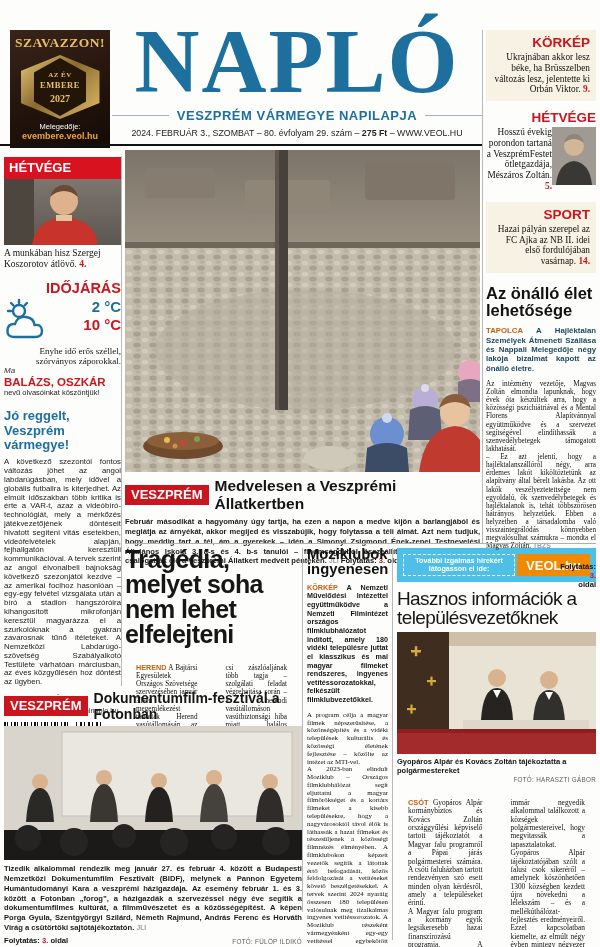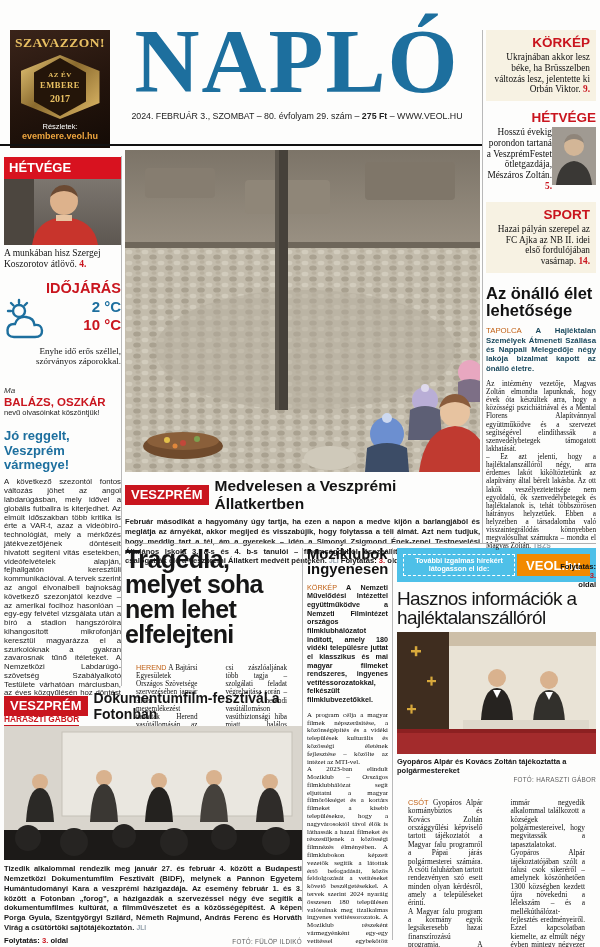--- a/index.html
+++ b/index.html
@@ -33,42 +33,42 @@
   .vdiv{position:absolute;width:1px;background:#b9b9b9;}
   .hdiv{position:absolute;height:1px;background:#b0b0b0;}
   .red-label{display:inline-block;background:#c9151e;color:#fff;font:bold 13px "Liberation Sans",sans-serif;
              padding:2px 6px 3px;vertical-align:middle;}
   .rail-head{color:#c9151e;font:bold 13.5px "Liberation Sans",sans-serif;text-align:right;}
   .rail-text{font:9.3px/1.16 "Liberation Serif",serif;text-align:right;color:#101010;margin-top:2px;}
   .pagenum{color:#c9151e;font-weight:bold;}
   .cream{background:#f7f2e3;padding:5px 6px 6px;}
   .body-serif{font:7.2px/1.13 "Liberation Serif",serif;text-align:justify;white-space:pre-line;color:#101010;}
   .lead-sans{font:bold 7.4px/1.2 "Liberation Sans",sans-serif;text-align:justify;white-space:pre-line;color:#151515;}
-  .kicker-inline{color:#c06014;font-family:"Liberation Sans",sans-serif;font-weight:normal;}
+  .kicker-inline{color:#c06014;font-family:"Liberation Sans",sans-serif;font-weight:bold;}
   .sign{color:#93a0ab;font:bold 6.8px "Liberation Sans",sans-serif;}
   .folyt{font:bold 7.6px "Liberation Sans",sans-serif;text-align:right;margin-top:2px;color:#111;}
   .credit{font:6.3px "Liberation Sans",sans-serif;color:#5d5d5d;letter-spacing:.3px;text-transform:uppercase;}
   .caption-sans{font:bold 7.6px/1.3 "Liberation Sans",sans-serif;text-align:justify;color:#1b1b1b;}
   .h-big{font:21px/1.0 "Liberation Sans",sans-serif;letter-spacing:-0.6px;color:#161616;}
   .h-bold{font:bold 16.5px/1.04 "Liberation Sans",sans-serif;color:#111;}
   .twocol{display:flex;gap:6px;}
   .twocol p{margin:11px;flex:1;}
   
   .left-rail{position:absolute;left:4px;top:157px;width:117px;}
   .red-banner{background:#d8121f;color:#fff;font:bold 13px "Liberation Sans",sans-serif;
               padding:3px 0 4px 5px;}
   .szergej-cap{font:9.5px/1.2 "Liberation Serif",serif;margin-top:3px;}
   .weather{margin-top:9px;}
   .weather-head{color:#c9151e;font:bold 14.5px "Liberation Sans",sans-serif;text-align:right;}
   .weather-row{display:flex;align-items:flex-start;margin-top:2px;}
   .temps{flex:1;text-align:right;font:bold 15px/1.2 "Liberation Sans",sans-serif;}
   .temp-low{color:#1d6f9e;}
   .temp-high{color:#c9151e;}
   .weather-desc{font:9px/1.15 "Liberation Serif",serif;text-align:right;margin-top:2px;}
-  .nameday{margin-top:20px;}
+  .nameday{margin-top:0;}
   .nameday-ma{font:italic 8px "Liberation Sans",sans-serif;color:#333;}
   .nameday-names{color:#c9151e;font:bold 11.5px "Liberation Sans",sans-serif;margin-top:1px;}
   .nameday-suffix{font:7.5px "Liberation Sans",sans-serif;color:#222;}
   .edit-title{color:#1d6f9e;font:bold 13px/1.1 "Liberation Sans",sans-serif;margin-top:12px;}
   .edit-body{font:7.8px/1.13 "Liberation Sans",sans-serif;text-align:justify;margin-top:6px;color:#1a1a1a;}
   .edit-author{display:inline-block;color:#c9151e;font:bold 8.3px "Liberation Sans",sans-serif;
                border-bottom:1.5px solid #c9151e;margin-top:7px;padding-bottom:1px;}
   .edit-mail{font:7.3px "Liberation Sans",sans-serif;color:#333;}
   .barcode-row{display:flex;gap:6px;margin-top:7px;align-items:flex-end;}
   .bars{height:24px;background:repeating-linear-gradient(90deg,#111 0 2px,#fff 2px 3px,#111 3px 4.5px,#fff 4.5px 7px,#111 7px 7.8px,#fff 7.8px 10px);}
@@ -122,29 +122,32 @@
 
 <div class="page">
 
   <div>
     <div class="badge">
       <div class="badge-title">SZAVAZZON!</div>
       <div class="hexa">
         <div class="hexa-in">
           <div class="hexa-l1">AZ ÉV</div>
           <div class="hexa-l2">EMBERE</div>
-          <div class="hexa-yr">2017</div>
+          <div class="hexa-yr">2027</div>
         </div>
       </div>
-      <div class="badge-details">Részletek:</div>
+      <div class="badge-details">Melegedője:</div>
       <div class="badge-url">evembere.veol.hu</div>
     </div>
 
     <div class="logo-wrap">
       <div class="logo">NAPLÓ</div>
+      <div class="sub">
+          <span>VESZPRÉM VÁRMEGYE NAPILAPJA</span>
+        </div>
       <div class="dateline">
         <span>2024. FEBRUÁR 3., SZOMBAT – 80. évfolyam 29. szám –</span>
         <b>275 Ft</b>
         <span>– WWW.VEOL.HU</span>
       </div>
     </div>
     <div class="hrule"></div>
   </div>
 
   <div class="left-rail">
@@ -285,21 +288,21 @@
     <p class="lead-sans" style="margin:6px 0 0"><span class="kicker-inline">KÖRKÉP</span> <span>A Nemzeti Művelődési Intézettel együttműködve a Nemzeti Filmintézet országos filmklubhálózatot indított, amely 180 vidéki településre juttat el klasszikus és mai magyar filmeket rendszeres, ingyenes vetítéssorozatokkal, felkészült filmklubvezetőkkel.</span></p>
     <p class="body-serif" style="margin:6px 0 0"><span>A program célja a magyar filmek népszerűsítése, a közönségépítés és a vidéki települések kulturális és közösségi életének fejlesztése – közölte az intézet az MTI-vel.
 A 2023-ban elindult Moziklub – Országos filmklubhálózat segít eljuttatni a magyar filmörökséget és a kortárs filmeket a kisebb településekre, hogy a nagyvárosoktól távol élők is láthassák a hazai filmeket és részesüljenek a közösségi filmnézés élményében. A filmklubokon képzett vezetők segítik a látottak értő befogadását, közös feldolgozását a vetítéseket követő beszélgetésekkel. A tervek szerint 2024 nyaráig összesen 180 településen valósulnak meg tízalkalmas ingyenes vetítéssorozatok. A Moziklub részeként vármegyénként egy-egy vetítéssel egybekötött közönségtalálkozót is szerveznek, amelyeken az érdeklődők találkozhatnak a filmek alkotóival, szereplőivel.</span> </p>
   </div>
 
   <div class="hasznos">
     <div class="veol">
       <div class="veol-inner">További izgalmas hírekért látogasson el ide:</div>
       <div class="veol-logo">VEOL.hu</div>
     </div>
-    <div class="h-big">Hasznos információk a hajléktalanszállóról</div>
+    <div class="h-big">Hasznos információk a településvezetőknek</div>
     <svg width="199" height="122" viewBox="0 0 199 122" style="margin-top:5px">
       <rect width="199" height="122" fill="#e9e3d6"></rect>
       <rect width="52" height="122" fill="#3f2d1f"></rect>
       <g fill="#d8a93c">
         <rect x="14" y="18" width="10" height="2.5"></rect>
           <rect x="17.8" y="14.2" width="2.5" height="10"></rect>
         <rect x="30" y="48" width="9" height="2.2"></rect>
           <rect x="33.4" y="44.6" width="2.2" height="9"></rect>
         <rect x="10" y="76" width="9" height="2.2"></rect>
           <rect x="13.4" y="72.6" width="2.2" height="9"></rect>

